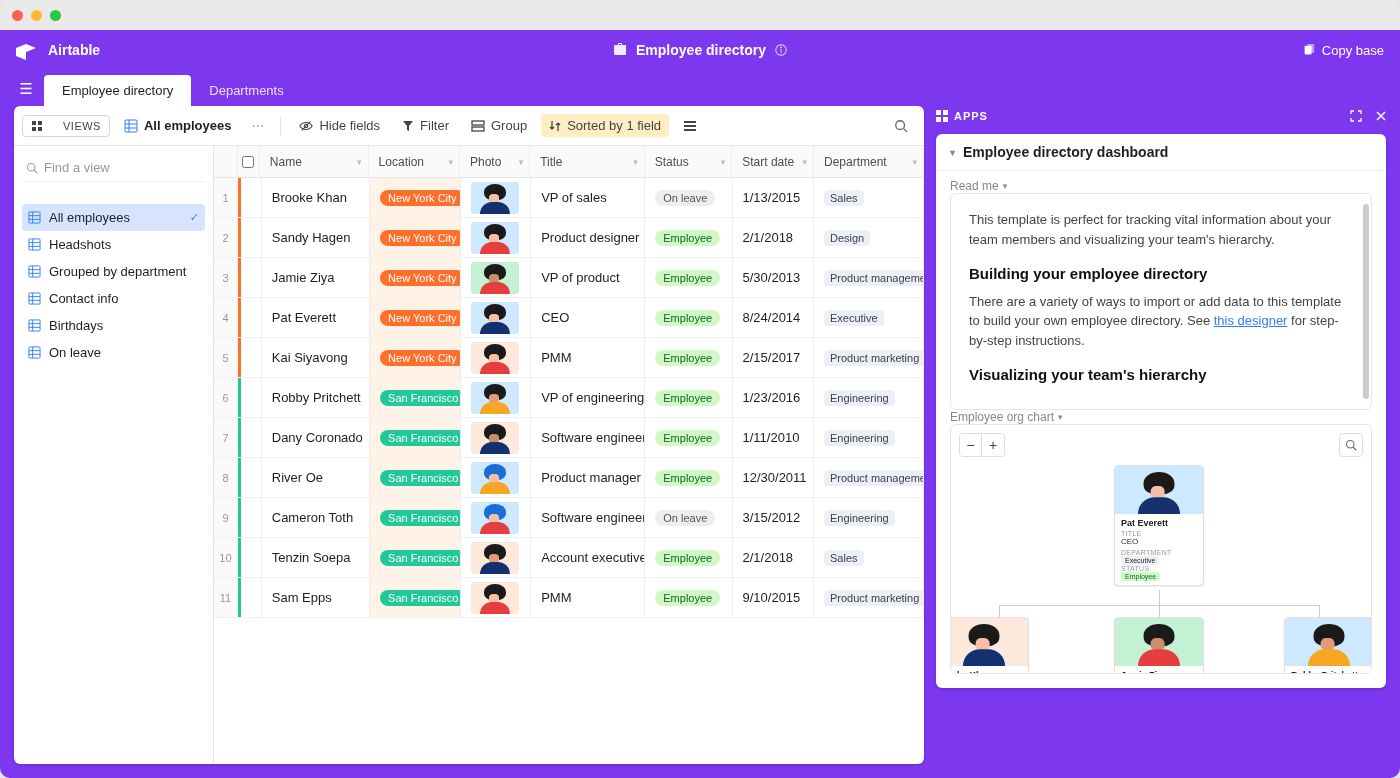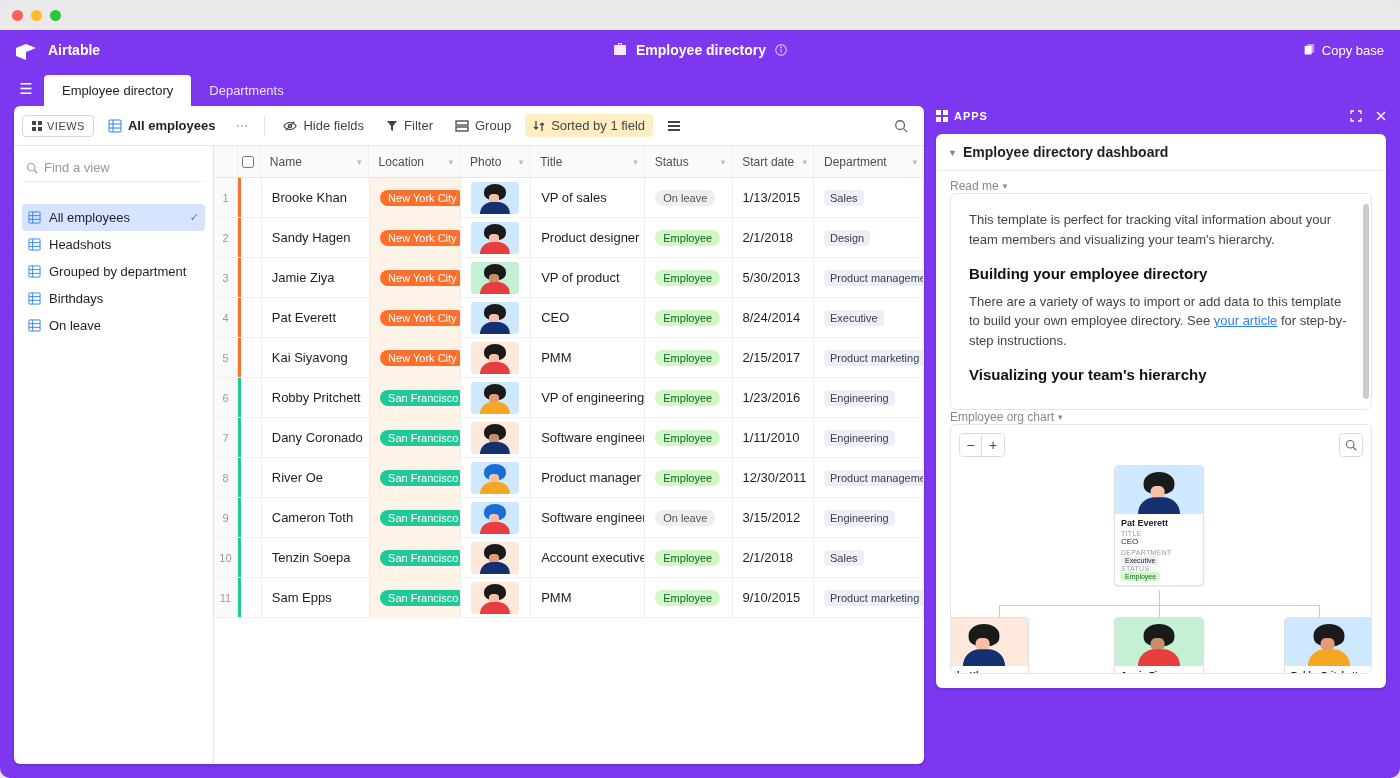--- a/index.html
+++ b/index.html
@@ -116,21 +116,21 @@
 }
 .views-btn {
   border: 1px solid #d8d8d8;
   border-radius: 4px;
   padding: 4px 8px;
   font-size: 11px;
   letter-spacing: .5px;
   color: #444;
   display: flex;
   align-items: center;
-  gap: 4px;
+  gap: 20px;
   cursor: pointer;
 }
 .view-name {
   display: flex;
   align-items: center;
   gap: 6px;
   padding: 4px 8px;
   font-weight: 600;
   cursor: pointer;
 }
@@ -537,20 +537,31 @@
     </div>
               <div class="view-item">
     <span class="grid-icon">
       <svg width="13" height="13" viewBox="0 0 14 14" fill="#2d7ff9">
                     <rect x="1" y="1" width="12" height="12" rx="1" fill="none" stroke="#2d7ff9"></rect>
                     <line x1="1" y1="5" x2="13" y2="5" stroke="#2d7ff9"></line>
                     <line x1="1" y1="9" x2="13" y2="9" stroke="#2d7ff9"></line>
                     <line x1="5" y1="1" x2="5" y2="13" stroke="#2d7ff9"></line>
                   </svg>
     </span>
+    <span>Contact info</span>
+    </div>
+              <div class="view-item">
+    <span class="grid-icon">
+      <svg width="13" height="13" viewBox="0 0 14 14" fill="#2d7ff9">
+                    <rect x="1" y="1" width="12" height="12" rx="1" fill="none" stroke="#2d7ff9"></rect>
+                    <line x1="1" y1="5" x2="13" y2="5" stroke="#2d7ff9"></line>
+                    <line x1="1" y1="9" x2="13" y2="9" stroke="#2d7ff9"></line>
+                    <line x1="5" y1="1" x2="5" y2="13" stroke="#2d7ff9"></line>
+                  </svg>
+    </span>
     <span>Birthdays</span>
     </div>
               <div class="view-item">
     <span class="grid-icon">
       <svg width="13" height="13" viewBox="0 0 14 14" fill="#2d7ff9">
                     <rect x="1" y="1" width="12" height="12" rx="1" fill="none" stroke="#2d7ff9"></rect>
                     <line x1="1" y1="5" x2="13" y2="5" stroke="#2d7ff9"></line>
                     <line x1="1" y1="9" x2="13" y2="9" stroke="#2d7ff9"></line>
                     <line x1="5" y1="1" x2="5" y2="13" stroke="#2d7ff9"></line>
                   </svg>
@@ -919,21 +930,21 @@
         </div>
         <div class="dashboard-body">
           <div class="applet-label">
             <span>Read me</span>
               <span style="font-size:9px;">▾</span>
           </div>
           <div class="card">
             <p>This template is perfect for tracking vital information about your team members and visualizing your team's hierarchy.</p>
             <h3>Building your employee directory</h3>
             <p>
-              <span>There are a variety of ways to import or add data to this template to build your own employee directory. See </span><a href="#">your article</a><span> for step-by-step instructions.</span>
+              <span>There are a variety of ways to import or add data to this template to build your own employee directory. See </span><a href="#">this designer</a><span> for step-by-step instructions.</span>
             </p>
             <h3>Visualizing your team's hierarchy</h3>
 
             <div class="card-scroll"></div>
           </div>
 
           <div class="applet-label">
             <span>Employee org chart</span>
               <span style="font-size:9px;">▾</span>
           </div>

